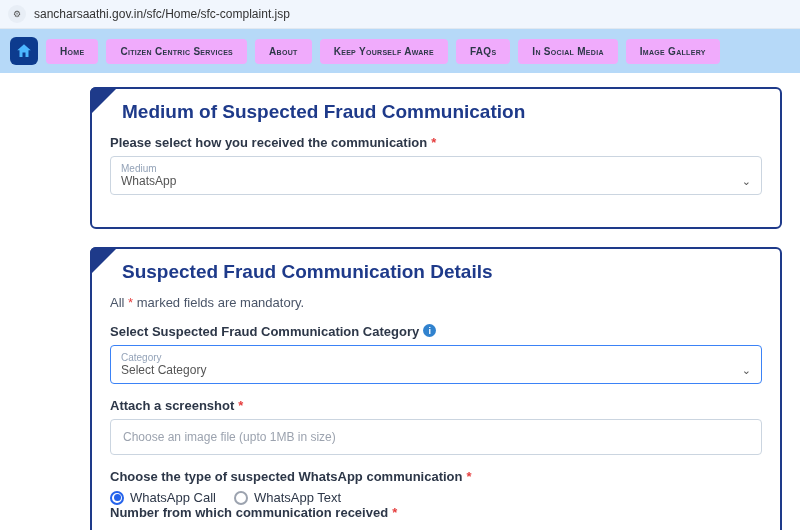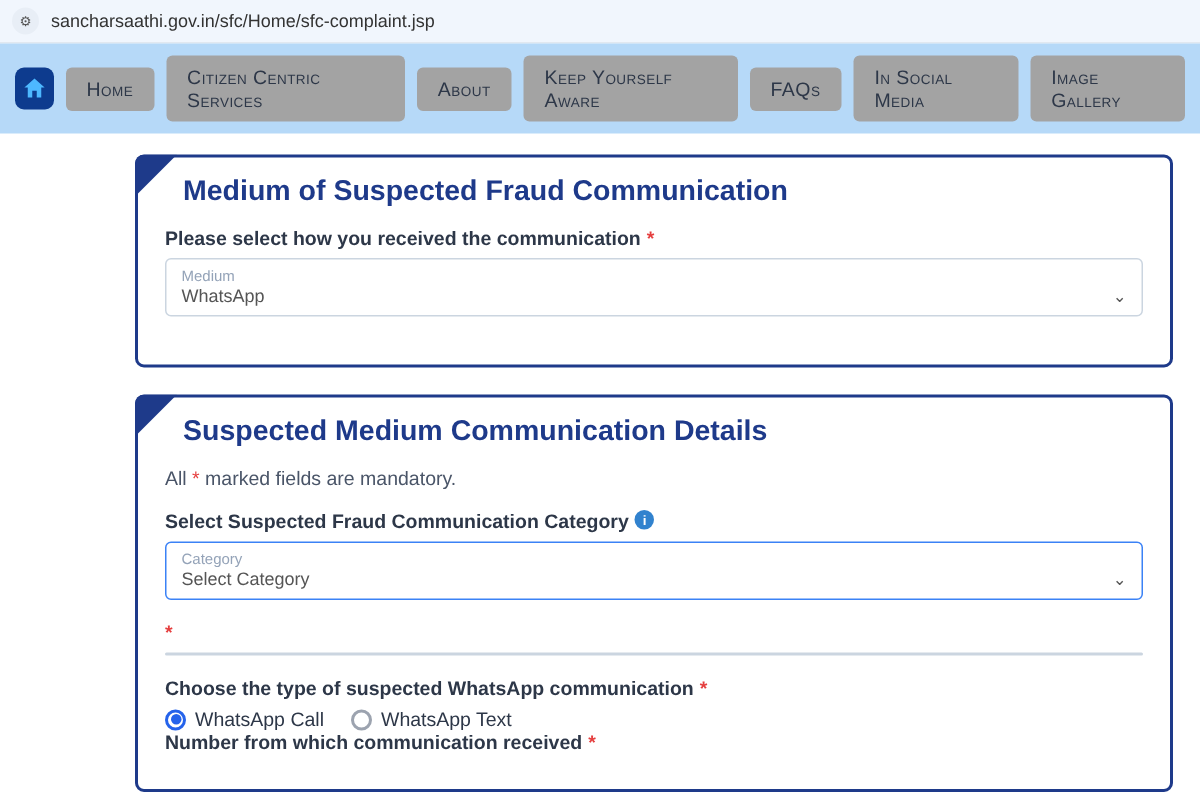--- a/index.html
+++ b/index.html
@@ -3,21 +3,21 @@
 <meta charset="utf-8">
 <style>
 *{box-sizing:border-box;margin:0;padding:0;font-family:"Segoe UI",Arial,sans-serif}
 body{background:#fff;width:800px;height:530px;overflow:hidden}
 .url-bar{background:#f1f6fd;padding:5px 8px;display:flex;align-items:center;gap:8px;border-bottom:1px solid #e1e8f0}
 .url-icon{width:18px;height:18px;border-radius:50%;background:#e8eef6;display:flex;align-items:center;justify-content:center;font-size:9px;color:#555}
 .url-text{font-size:12px;color:#333}
 .nav{background:#b6d9f8;padding:8px 10px;display:flex;align-items:center;gap:8px}
 .home-logo{width:28px;height:28px;background:#0d3b8e;border-radius:6px;display:flex;align-items:center;justify-content:center}
 .home-logo svg{width:18px;height:18px;fill:#4db8ff}
-.nav-item{background:#a3a3a3;padding:7px 14px;border-radius:4px;font-size:13px;font-weight:400;color:#2d3748;letter-spacing:0.3px;cursor:pointer;font-variant:small-caps}
+.nav-item{background:#f0abfc;padding:7px 14px;border-radius:4px;font-size:10px;font-weight:700;color:#2d3748;letter-spacing:0.3px;cursor:pointer;font-variant:small-caps}
 .content{padding:14px 18px 0 90px}
 .panel{border:2px solid #1e3a8a;border-radius:6px;margin-bottom:18px;position:relative;padding:12px 18px 18px;background:#fff}
 .panel::before{content:"";position:absolute;top:-2px;left:-2px;width:0;height:0;border-top:28px solid #1e3a8a;border-right:28px solid transparent;border-top-left-radius:6px}
 .panel-title{color:#1e3a8a;font-size:19px;font-weight:600;margin-bottom:12px;margin-left:12px}
 .panel-sub{color:#4a5568;font-size:13px;margin-bottom:14px}
 .red{color:#e53e3e}
 .field-label{font-size:13px;font-weight:700;color:#2d3748;margin-bottom:6px;display:flex;gap:4px}
 .info-icon{width:13px;height:13px;border-radius:50%;background:#3182ce;color:#fff;font-size:9px;display:inline-flex;align-items:center;justify-content:center;font-weight:700}
 .select-box{border:1px solid #cbd5e0;border-radius:4px;padding:6px 10px;display:flex;justify-content:space-between;align-items:flex-end;background:#fff;cursor:pointer;margin-bottom:14px}
 .select-box.active{border:1.5px solid #3b82f6}
@@ -68,41 +68,43 @@
     <div class="select-box">
       <div class="select-inner">
         <span class="select-label">Medium</span>
         <span class="select-value">WhatsApp</span>
       </div>
       <span class="chevron">⌄</span>
     </div>
   </div>
 
   <div class="panel">
-    <div class="panel-title">Suspected Medium Communication Details</div>
+    <div class="panel-title">Suspected Fraud Communication Details</div>
     <div class="panel-sub">
       <span>All </span><span class="red">*</span><span> marked fields are mandatory.</span>
     </div>
 
     <div class="field-label">
       <span>Select Suspected Fraud Communication Category</span>
       <span class="info-icon">i</span>
     </div>
     <div class="select-box active">
       <div class="select-inner">
         <span class="select-label">Category</span>
         <span class="select-value">Select Category</span>
       </div>
       <span class="chevron">⌄</span>
     </div>
 
     <div class="field-label">
+      <span>Attach a screenshot</span>
         <span class="red">*</span>
     </div>
     <div class="file-row">
+      <div class="file-input">Choose an image file (upto 1MB in size)</div>
     </div>
 
     <div class="field-label">
       <span>Choose the type of suspected WhatsApp communication</span>
         <span class="red">*</span>
     </div>
     <div class="radio-row">
       <div class="radio-opt">
         <span class="radio checked"></span>
         <span>WhatsApp Call</span>

